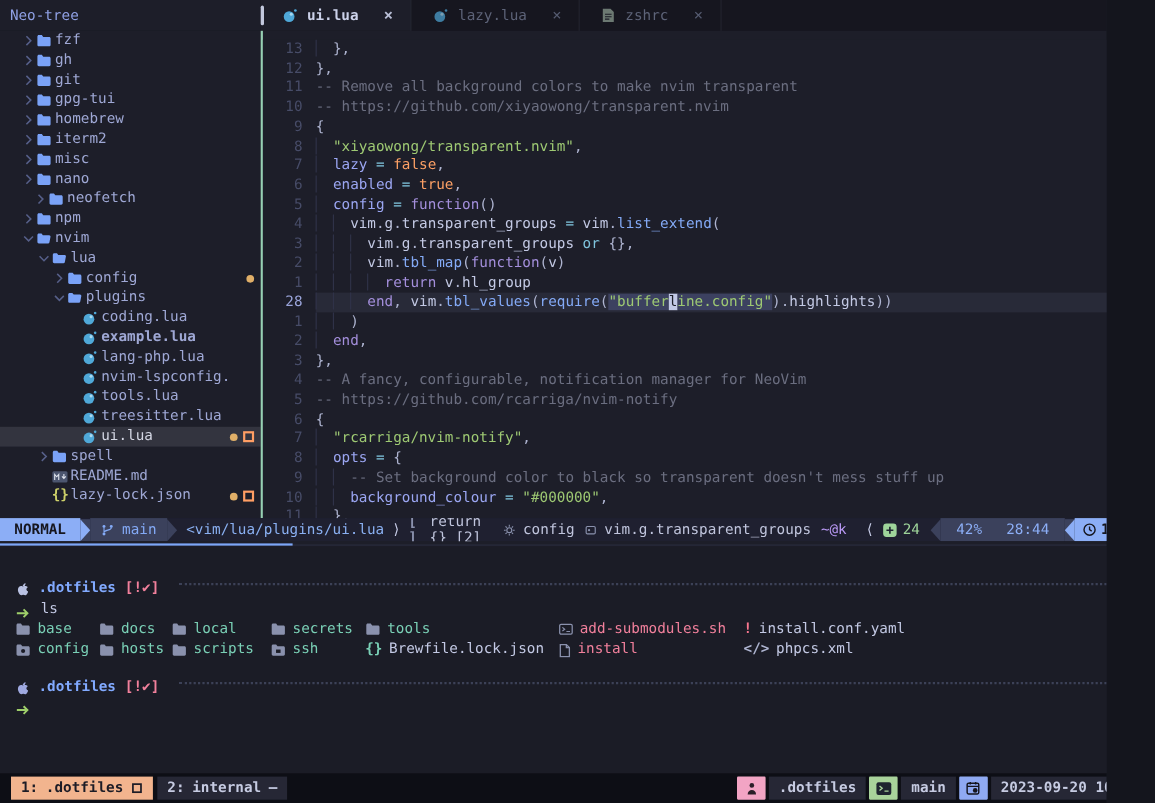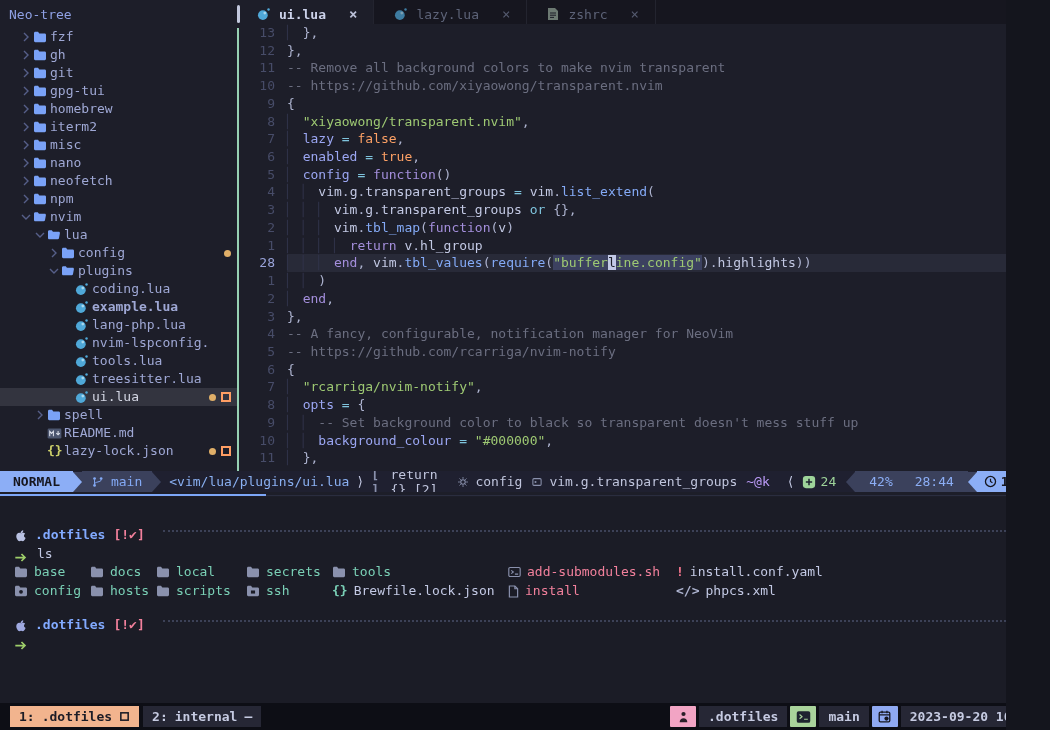--- a/index.html
+++ b/index.html
@@ -20,21 +20,21 @@
   #neotree{position:absolute;left:0;top:28px;width:237px;height:443px;background:#1d1e29;overflow:hidden;}
   #win-sep{position:absolute;left:237px;top:28px;width:2px;height:443px;background:#97d0b3;}
   .nt-row{position:relative;height:18px;line-height:18px;display:flex;align-items:center;color:#9fa8d5;white-space:nowrap;}
   .nt-row.selected{background:#33343f;color:#d4d7e4;}
   .nt-chev{width:14px;display:inline-flex;justify-content:center;color:#565f89;flex:none;}
   .nt-ico{width:17px;display:inline-flex;flex:none;}
   .nt-badges{position:absolute;right:6px;display:flex;gap:5px;align-items:center;}
   .dot{width:7px;height:7px;border-radius:50%;background:#e0af68;}
   .sqr{width:10px;height:10px;border:2px solid #ff9e64;box-sizing:border-box;}
   
-  #editor{position:absolute;left:239px;top:24px;width:811px;height:443px;background:#1d1e29;overflow:hidden;}
+  #editor{position:absolute;left:239px;top:36px;width:811px;height:443px;background:#1d1e29;overflow:hidden;}
   .crow{display:flex;height:17.72px;line-height:17.72px;}
   .ln{width:36px;flex:none;text-align:right;padding-right:12px;color:#474c68;}
   .ln.cur{color:#9aa4da;}
   .lc{white-space:pre;flex:1;}
   .crow.cursorline .lc{background:#282a38;}
   .tk-gd{color:#30334a}.tk-pn{color:#aeb4d0}.tk-cm{color:#6b6e80}.tk-st{color:#9ec973}
   .tk-kw{color:#a48fdc}.tk-op{color:#7fc4dd}.tk-bo{color:#fca065}.tk-fn{color:#84aaf6}
   .tk-id{color:#c3c9e4}.tk-ky{color:#9ba6f2}
   .tk-shl{color:#9ec973;background:#3c4160}
   .tk-cur{color:#1d1e29;background:#c2c9e6}
@@ -224,21 +224,21 @@
             <path d="M2 1l4 4-4 4" stroke="currentColor" stroke-width="1.4" fill="none"></path>
           </svg>
         </span>
         <span class="nt-ico" style="color: rgb(122, 162, 247);">
           <svg width="14" height="12" viewBox="0 0 16 14">
             <path d="M1 2.5C1 1.7 1.7 1 2.5 1h3.2l1.5 2h6.3c.8 0 1.5.7 1.5 1.5v7c0 .8-.7 1.5-1.5 1.5h-11C1.7 13 1 12.3 1 11.5z" fill="currentColor"></path>
           </svg>
         </span>
         <span>nano</span>
       </div>
-      <div class="nt-row" style="padding-left: 19px;">
+      <div class="nt-row" style="padding-left: 30px;">
         <span class="nt-chev">
           <svg width="8" height="10" viewBox="0 0 8 10">
             <path d="M2 1l4 4-4 4" stroke="currentColor" stroke-width="1.4" fill="none"></path>
           </svg>
         </span>
         <span class="nt-ico" style="color: rgb(122, 162, 247);">
           <svg width="14" height="12" viewBox="0 0 16 14">
             <path d="M1 2.5C1 1.7 1.7 1 2.5 1h3.2l1.5 2h6.3c.8 0 1.5.7 1.5 1.5v7c0 .8-.7 1.5-1.5 1.5h-11C1.7 13 1 12.3 1 11.5z" fill="currentColor"></path>
           </svg>
         </span>

